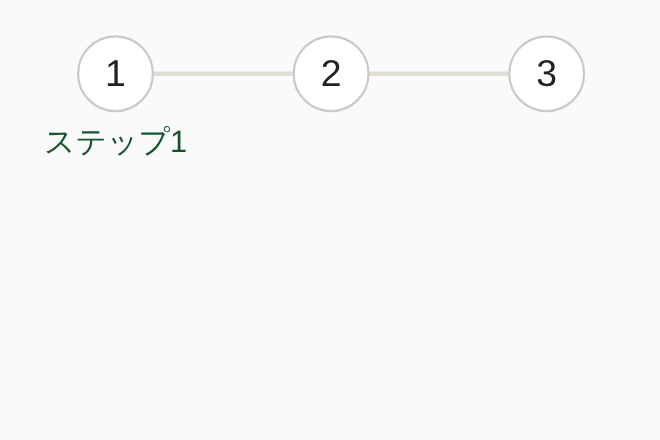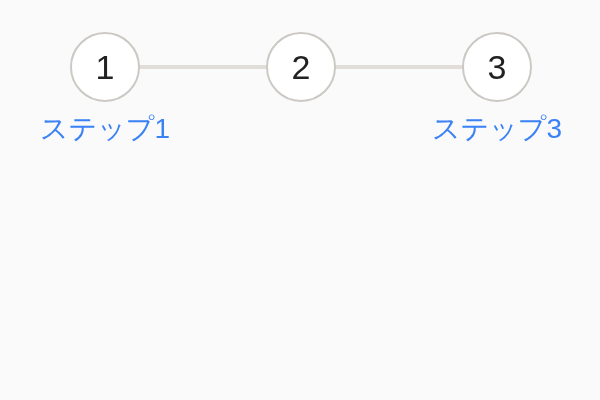--- a/index.html
+++ b/index.html
@@ -47,36 +47,35 @@
     justify-content: center;
     font-size: 34px;
     line-height: 1;
     color: #222222;
     cursor: default;
   }
   .label {
     margin-top: 13px;
     font-size: 28px;
     line-height: 1;
-    color: #3b82f6;
+    color: #14532d;
     white-space: nowrap;
   }
 </style>
 </head>
 <body>
 
 <div class="stepper">
   <div class="track"></div>
 
   <div class="step">
     <div class="circle">1</div>
     <div class="label">ステップ1</div>
   </div>
 
   <div class="step">
     <div class="circle">2</div>
   </div>
 
   <div class="step">
     <div class="circle">3</div>
-    <div class="label">ステップ3</div>
   </div>
 </div>
 
 </body></html>

